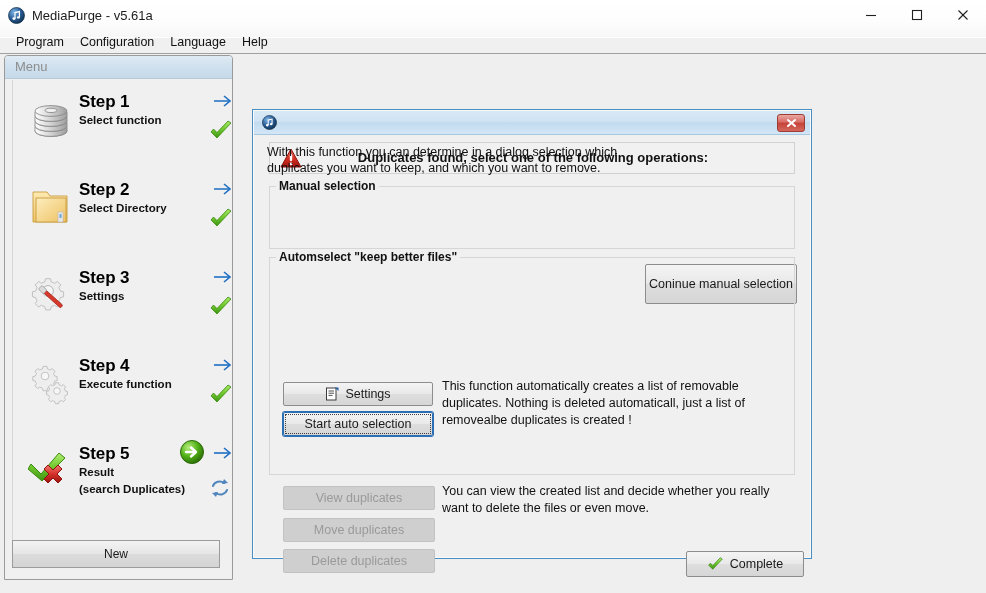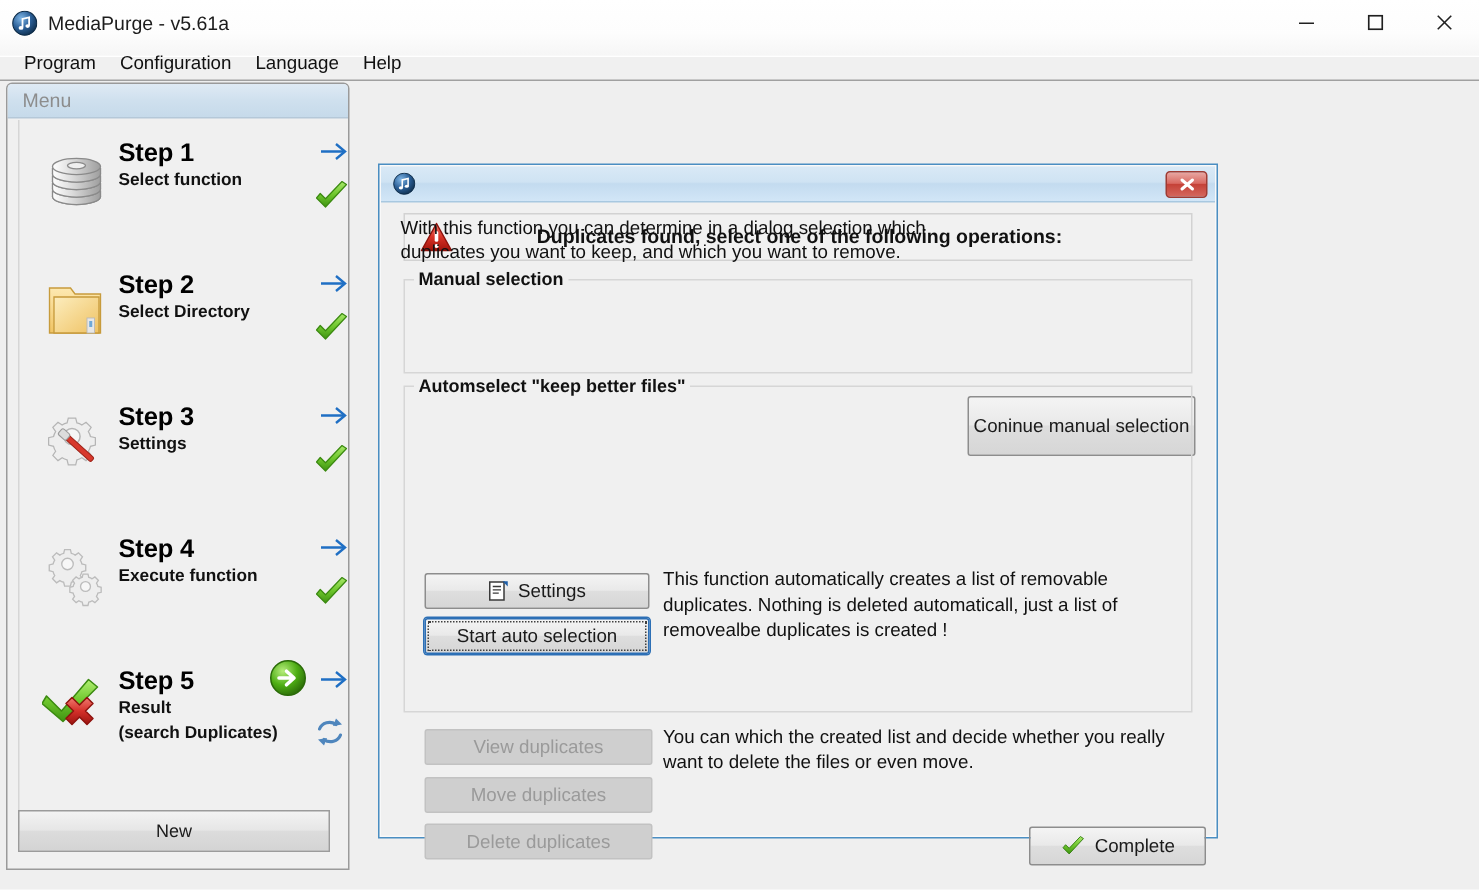--- a/index.html
+++ b/index.html
@@ -626,21 +626,21 @@
         <div class="btn btn-view disabled">
           <span>View duplicates</span>
         </div>
         <div class="btn btn-move disabled">
           <span>Move duplicates</span>
         </div>
         <div class="btn btn-delete disabled">
           <span>Delete duplicates</span>
         </div>
 
-        <div class="gb2-text2">You can which the created list and decide whether you really want to delete the files or even move.</div>
+        <div class="gb2-text2">You can view the created list and decide whether you really want to delete the files or even move.</div>
 
         <div class="btn btn-complete">
           <span class="btn-ico">
             <svg width="17" height="15" viewBox="0 0 24 22">
                 <path d="M2 12 L8 18 L22 3 L19 1 L8 12.5 L4.5 9 Z" fill="url(#ck1)" stroke="#2f7a0c" stroke-width="0.9" stroke-linejoin="round"></path>
               </svg>
           </span>
           <span>Complete</span>
         </div>
 

